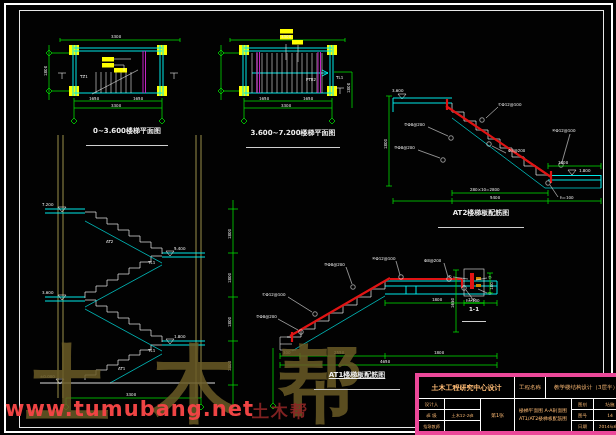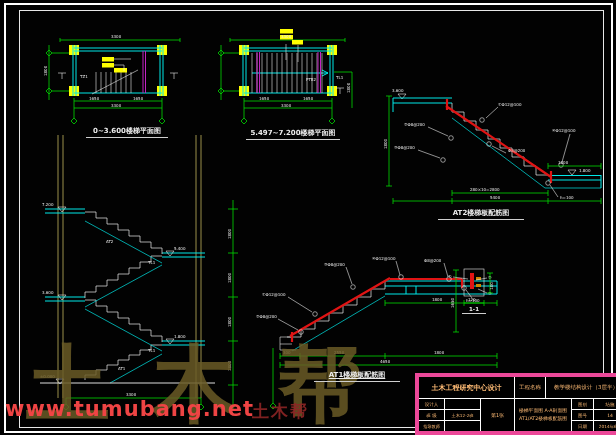--- a/index.html
+++ b/index.html
@@ -14,21 +14,21 @@
   .ln-c2{stroke:#00e8e8;fill:none;stroke-width:.7}
   .ln-g{stroke:#00d900;fill:none;stroke-width:.8}
   .ln-w{stroke:#ededed;fill:none;stroke-width:.6}
   .ln-w7{stroke:#ededed;fill:none;stroke-width:.7}
   .ln-m{stroke:#c322c3;fill:none;stroke-width:1}
   .ln-r{stroke:#e01414;fill:none;stroke-width:2.2}
   .ln-o{stroke:#9a8f4a;fill:none;stroke-width:1}
   .fy{fill:#ffff00;stroke:none}
   .cir{stroke:#ededed;fill:none;stroke-width:.6}
   .vtitle{position:absolute;color:#ededed;text-align:center;font-size:7px;font-weight:bold;
-          border-bottom:1px solid #cfcfcf;padding-bottom:1px;white-space:nowrap;z-index:6;}
+          border-bottom:1px solid #cfcfcf;padding-bottom:9px;white-space:nowrap;z-index:6;}
   .wm-brand{position:absolute;left:26px;top:342px;font-size:84px;line-height:84px;font-weight:700;
             color:#6a5b26;letter-spacing:42px;opacity:.85;z-index:4;white-space:nowrap;}
   .wm-url{position:absolute;left:5px;top:397px;font-size:21px;font-weight:700;color:#ef4444;
           letter-spacing:1px;z-index:7;white-space:nowrap;}
   .wm-stamp{position:absolute;left:252px;top:400px;font-size:17px;font-weight:700;color:#8d2525;
             letter-spacing:2px;opacity:.9;z-index:7;white-space:nowrap;}
   
   .tblock{position:absolute;left:415px;top:373px;width:207px;height:54px;border:4px solid #ec4899;
           color:#fdba74;z-index:8;background:#000;}
   .tc{position:absolute;overflow:hidden;white-space:nowrap;display:flex;align-items:center;justify-content:center;}
@@ -219,21 +219,21 @@
       <text class="t4" x="488" y="295">③</text>
       <path class="ln-g" d="M464 303 H484 M464 300 V306 M484 300 V306 M490 273 V293 M487 273 H493 M487 293 H493"></path>
       <text class="t4" x="468" y="301">120</text>
       <text class="t4" x="493" y="286" text-anchor="middle" transform="rotate(-90 493 286)">100</text>
     </g>
   </svg>
 
   <div class="wm-brand">土木帮</div>
 
   <div class="vtitle" style="left:86px;top:126px;width:82px;">0~3.600楼梯平面图</div>
-  <div class="vtitle" style="left:246px;top:128px;width:94px;">5.497~7.200楼梯平面图</div>
+  <div class="vtitle" style="left:246px;top:128px;width:94px;">3.600~7.200楼梯平面图</div>
   <div class="vtitle" style="left:438px;top:208px;width:86px;">AT2楼梯板配筋图</div>
   <div class="vtitle" style="left:314px;top:370px;width:86px;text-decoration:underline;">AT1楼梯板配筋图</div>
   <div class="vtitle" style="left:462px;top:306px;width:24px;font-size:5.5px;">1-1</div>
 
   <div class="wm-stamp">土木帮</div>
   <div class="wm-url">www.tumubang.net</div>
 
   <div class="tblock">
     <div class="tc inst br bb">土木工程研究中心设计</div>
     <div class="tc plab br bb">工程名称</div>

